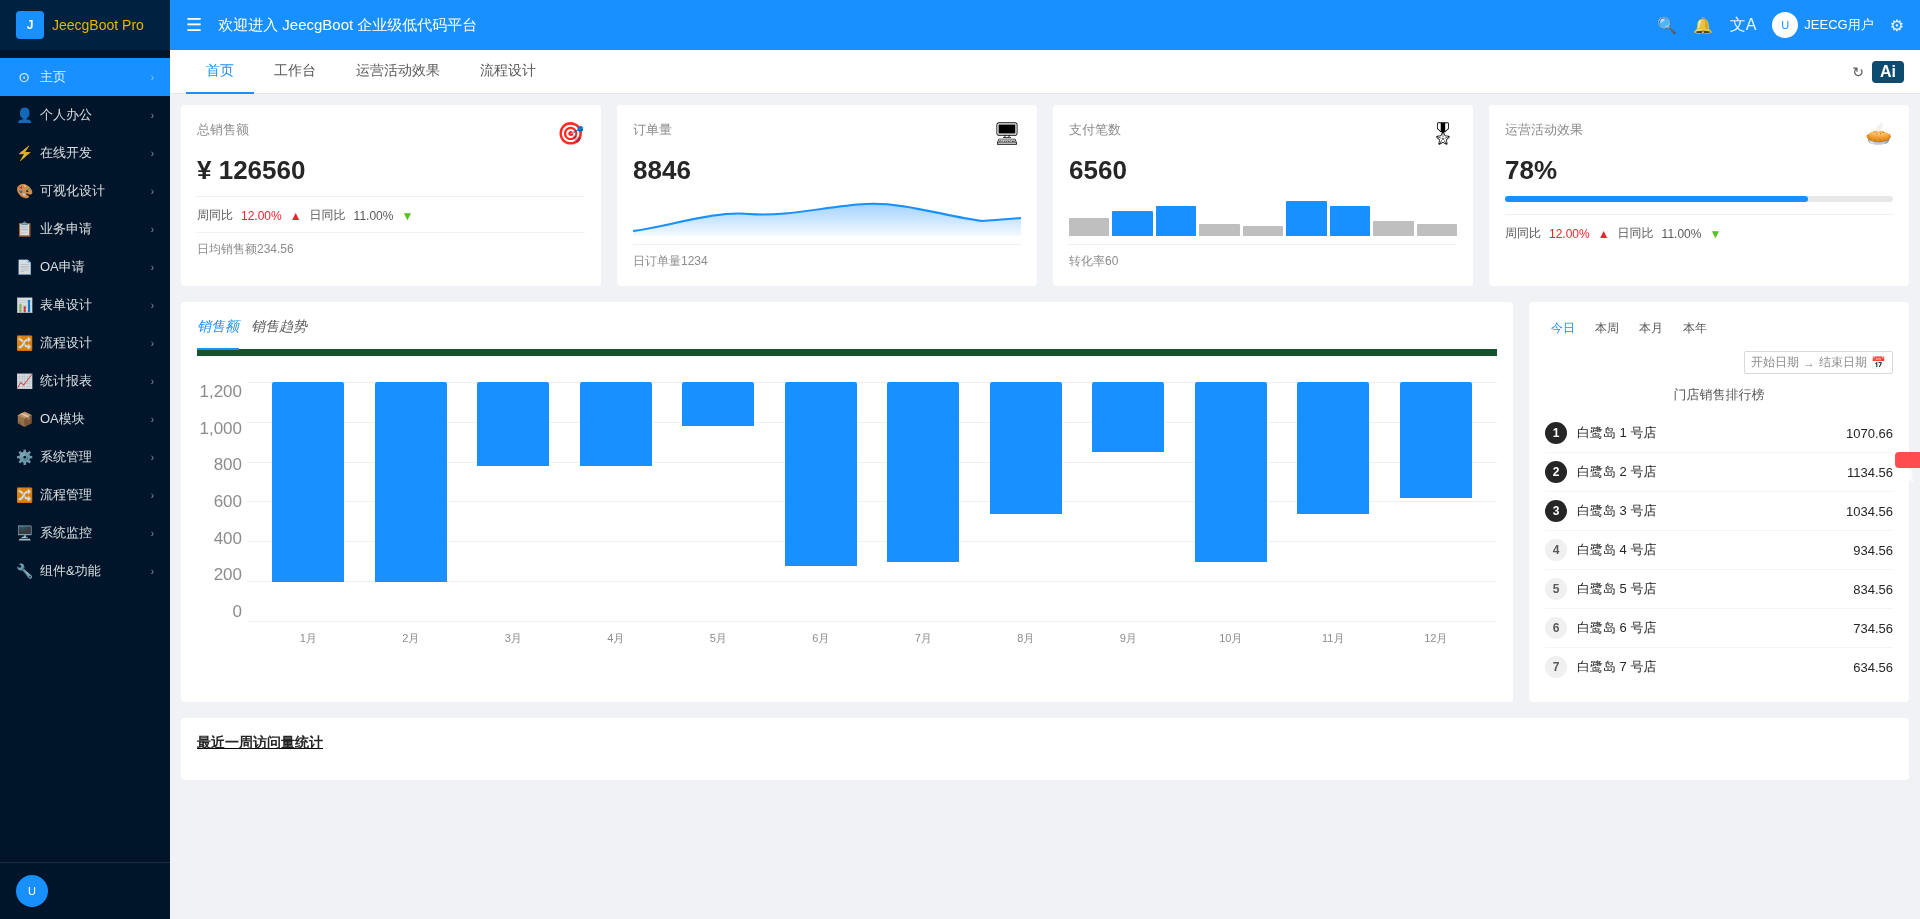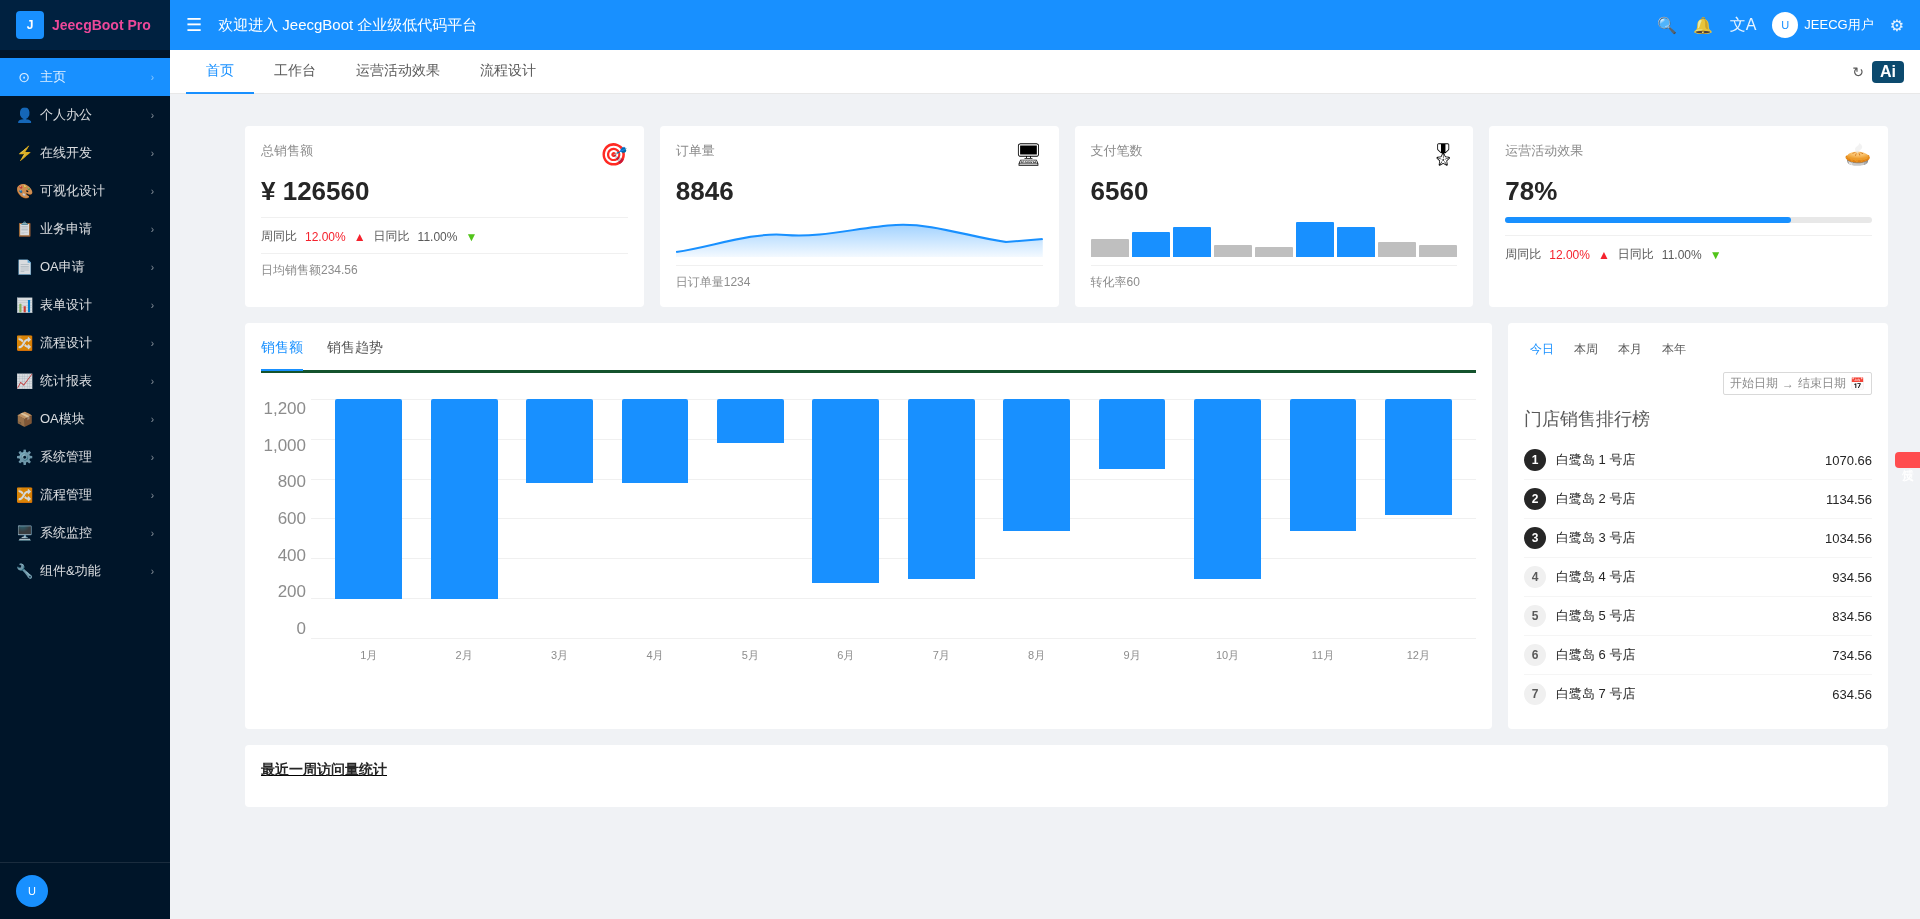--- a/index.html
+++ b/index.html
@@ -32,22 +32,22 @@
       align-items: center;
       justify-content: center;
       font-size: 12px;
       font-weight: bold;
       color: white;
       margin-right: 8px;
       flex-shrink: 0;
     }
     .sidebar-logo-text {
       font-size: 14px;
-      font-weight: bold;
-      color: #ec4899;
+      font-weight: normal;
+      color: #eab308;
       white-space: nowrap;
     }
     .sidebar-menu {
       flex: 1;
       padding: 8px 0;
     }
     .sidebar-item {
       display: flex;
       align-items: center;
       justify-content: space-between;
@@ -199,24 +199,23 @@
       background: #0c4a6e;
       color: white;
       padding: 2px 8px;
       border-radius: 4px;
       font-size: 16px;
       font-weight: bold;
     }
 
     
     .dashboard {
-      padding: 32px;
+      padding: 11px;
       flex: 1;
       overflow-y: auto;
-      margin-left: 43px;
     }
 
     
     .stats-row {
       display: grid;
       grid-template-columns: repeat(4, 1fr);
       gap: 16px;
       margin-bottom: 16px;
     }
     .stat-card {
@@ -288,24 +287,25 @@
       background: #fff;
       border-radius: 4px;
       padding: 16px;
       flex-shrink: 0;
     }
 
     
     .chart-tabs {
       display: flex;
       align-items: center;
-      gap: 24px;
+      gap: 12px;
       margin-bottom: 16px;
-      border-bottom: 3px solid #14532d;
+      border-bottom: 7px solid #14532d;
       padding-bottom: 0;
+      font-style: italic;
     }
     .chart-tab {
       font-size: 14px;
       color: #595959;
       cursor: pointer;
       padding-bottom: 12px;
       border-bottom: 2px solid transparent;
       margin-bottom: -1px;
     }
     .chart-tab.active {
@@ -412,23 +412,24 @@
       align-items: center;
       gap: 4px;
       font-size: 12px;
       color: #8c8c8c;
       border: 1px solid #d9d9d9;
       padding: 2px 6px;
       border-radius: 2px;
       cursor: pointer;
     }
     .ranking-list-title {
-      font-size: 18px;
+      font-size: 13px;
       color: #595959;
       margin-bottom: 10px;
+      text-align: center;
     }
     .ranking-item {
       display: flex;
       align-items: center;
       justify-content: space-between;
       padding: 8px 0;
       border-bottom: 1px solid #f5f5f5;
     }
     .ranking-item:last-child { border-bottom: none; }
     .ranking-item-left {

